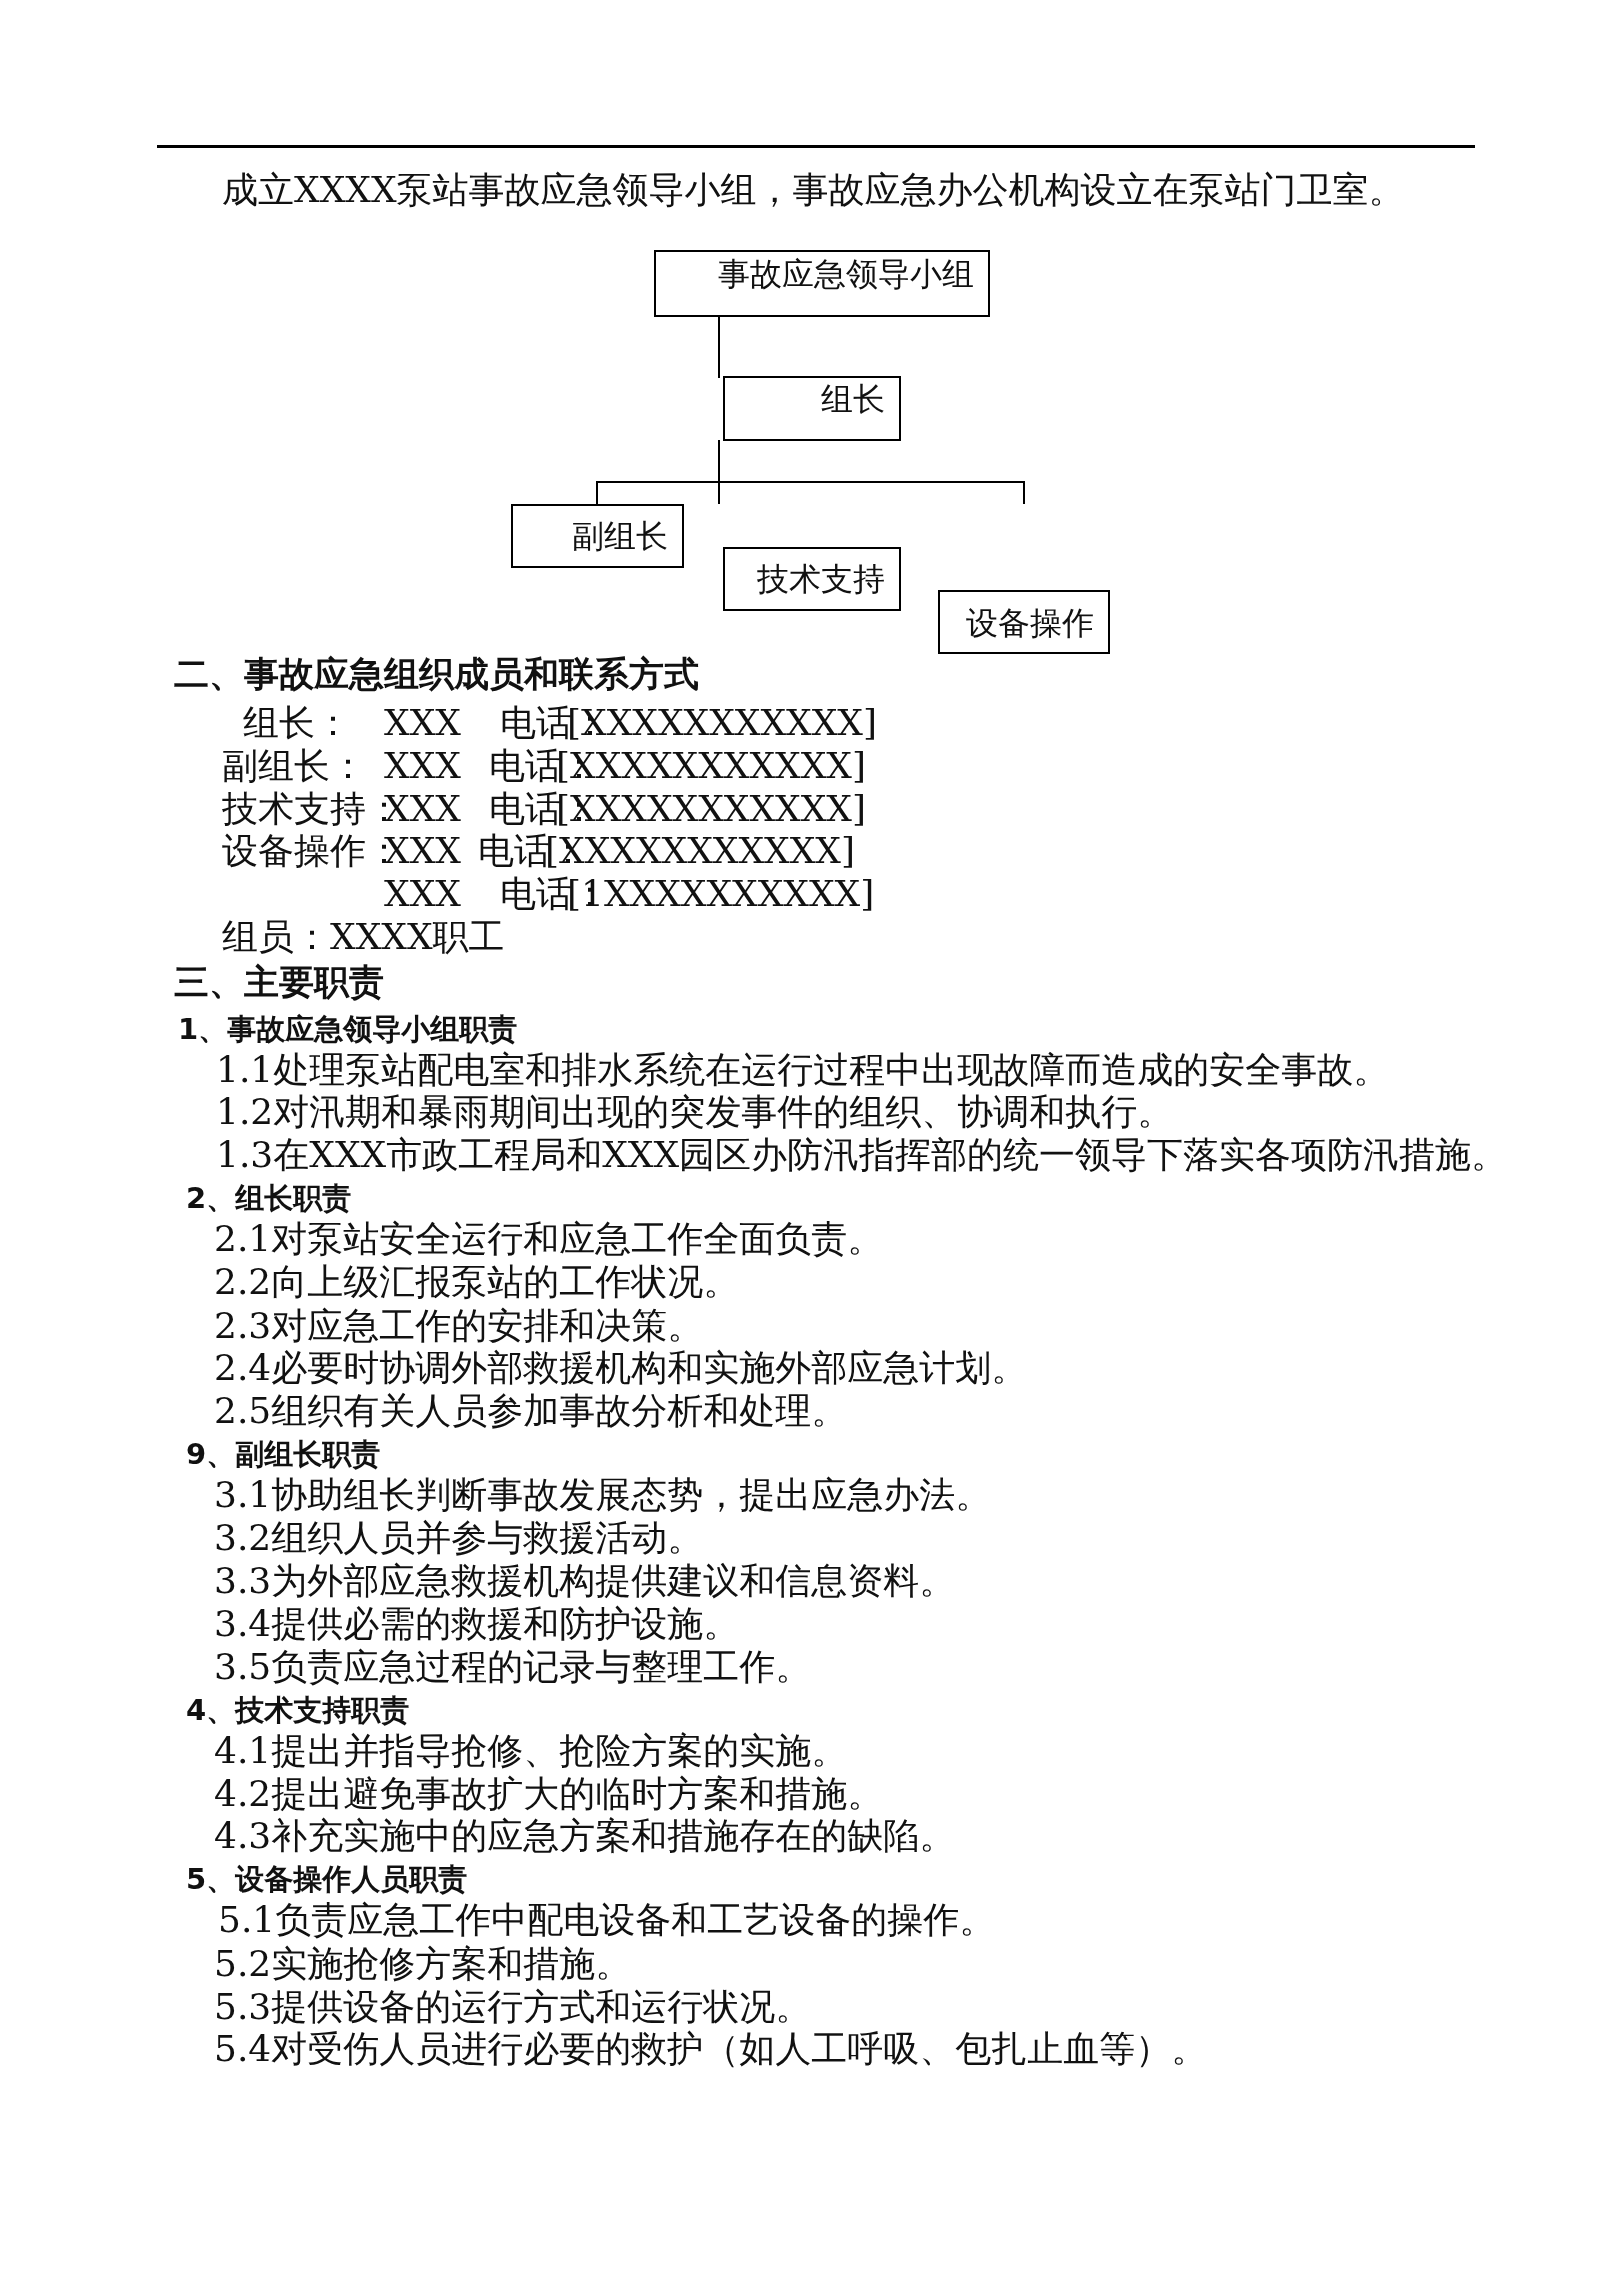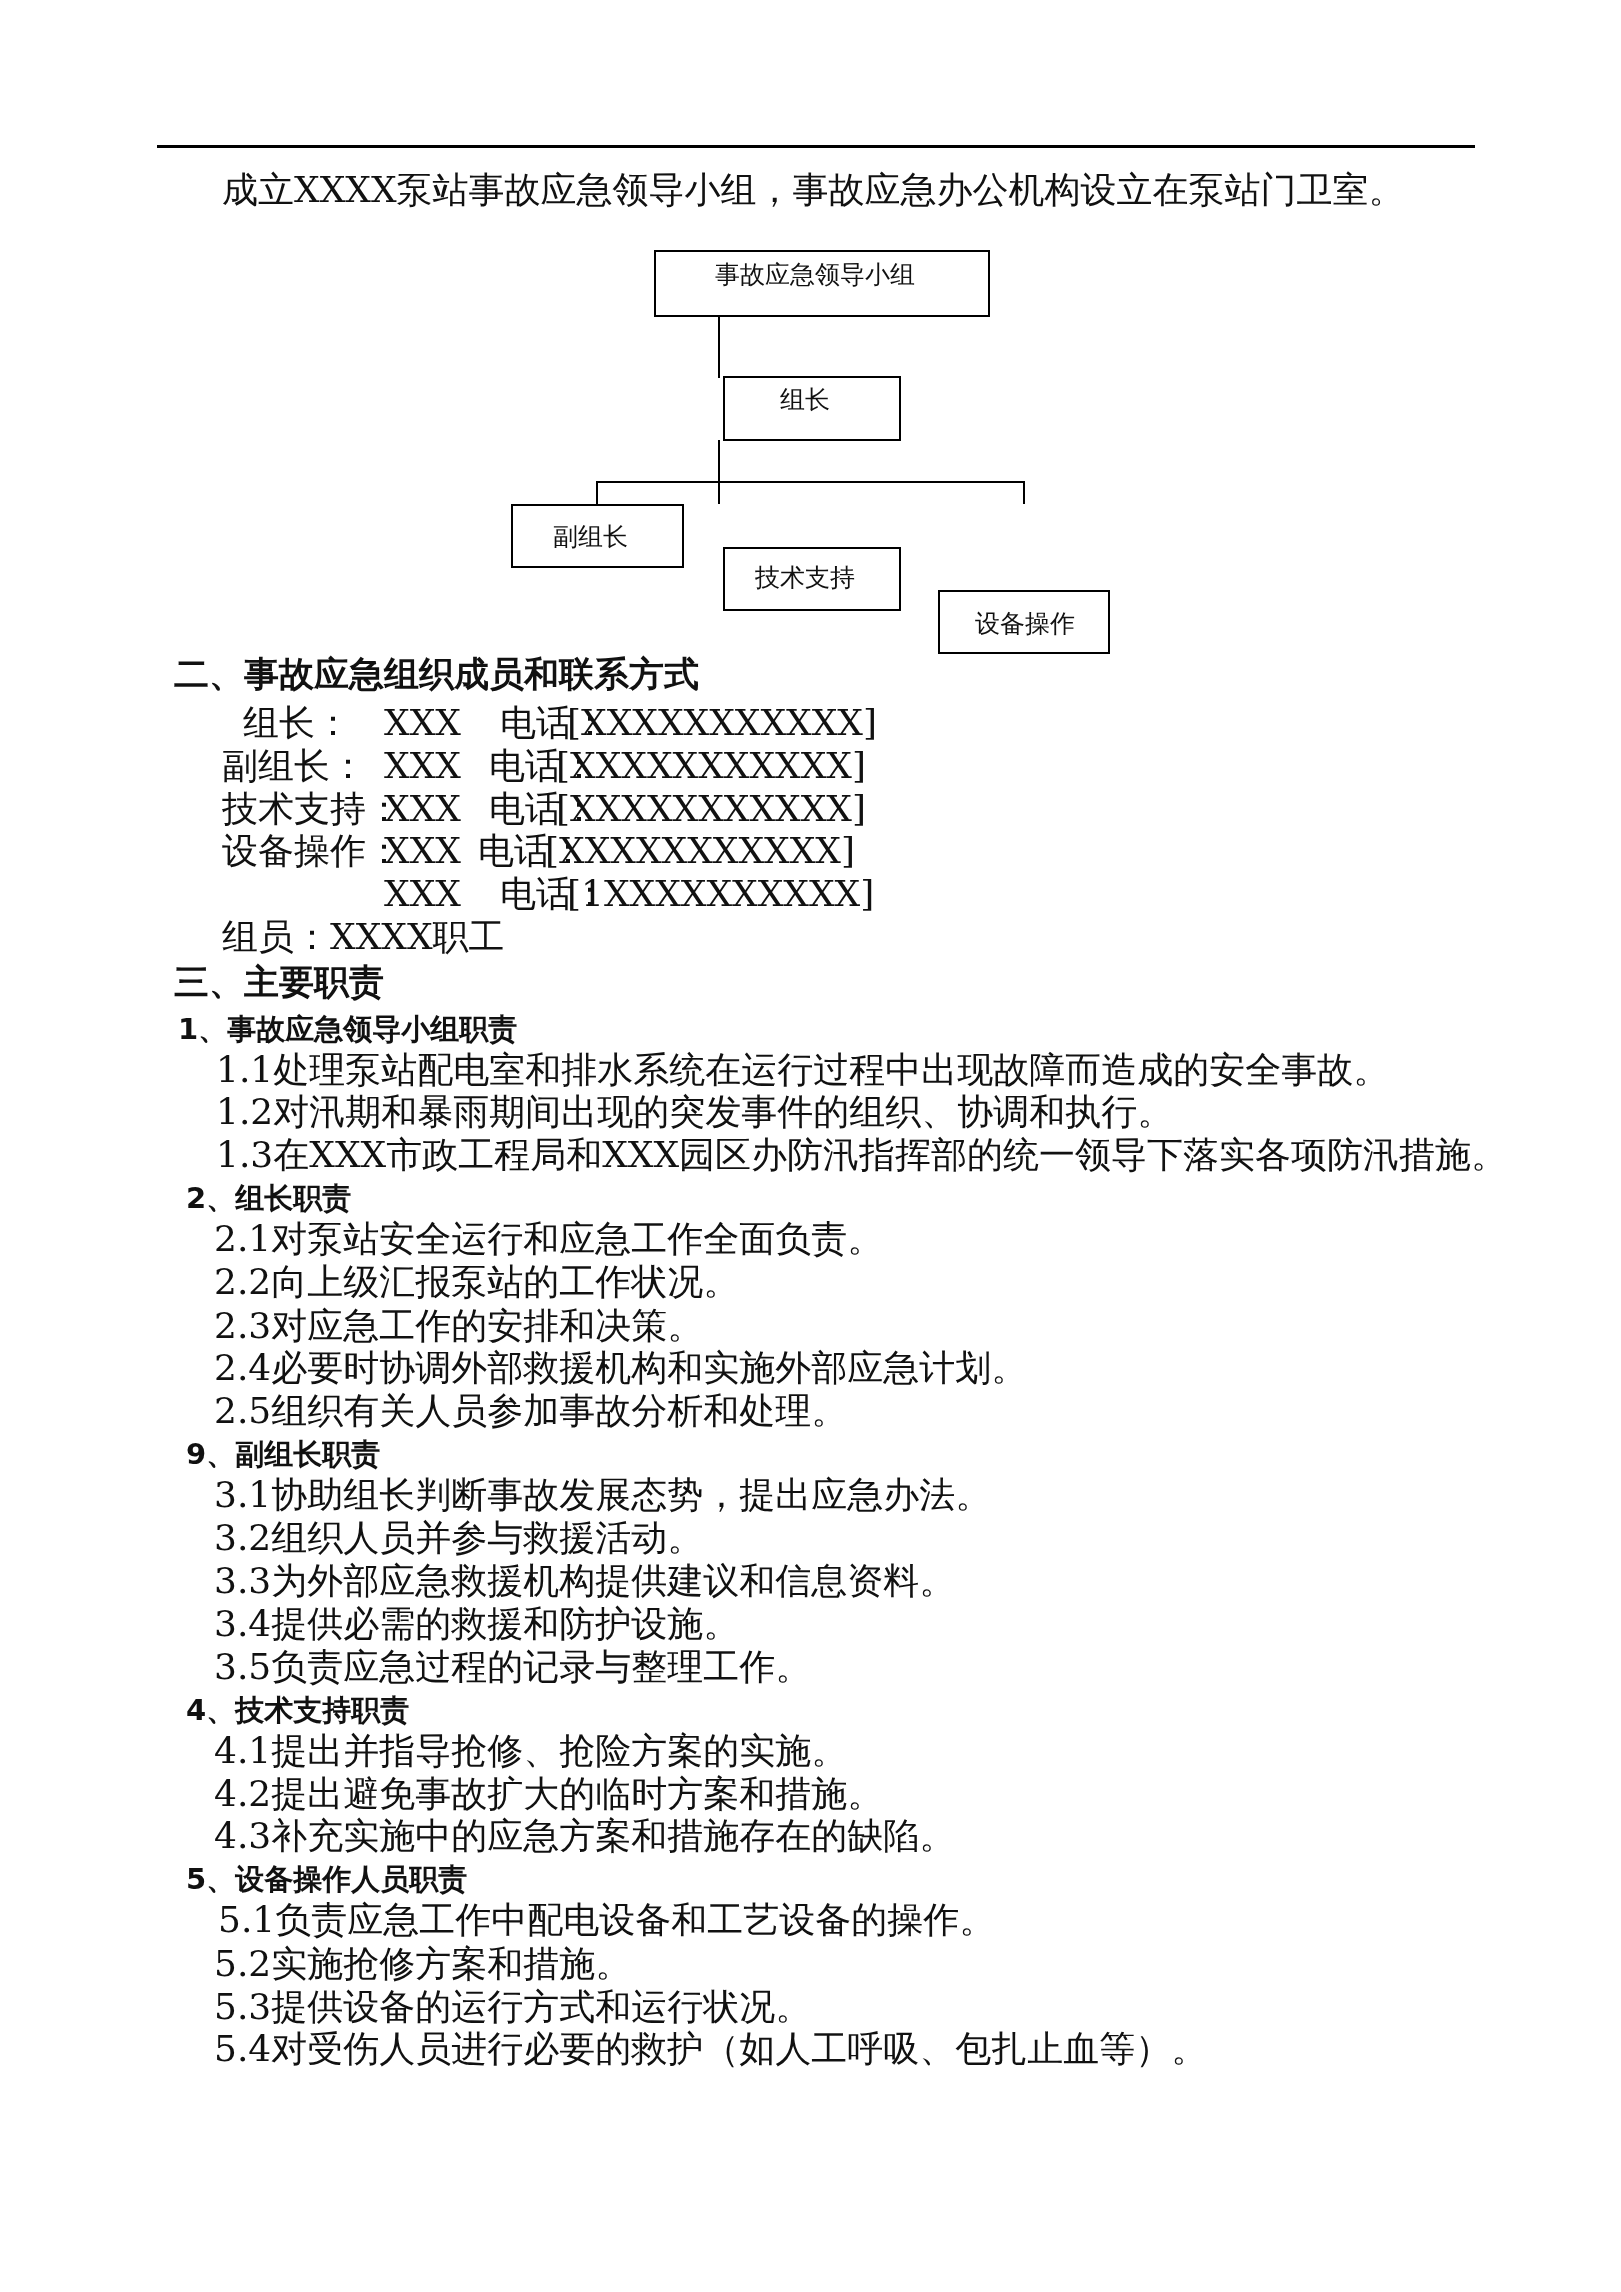--- a/index.html
+++ b/index.html
@@ -6,21 +6,21 @@
   body {
     width: 1621px; height: 2293px; position: relative; overflow: hidden;
     font-family: "DejaVu Serif", "Liberation Serif", serif;
     color: #111111;
   }
   .hr { position: absolute; left: 157px; top: 145px; width: 1318px; height: 2.9px; background: #000; }
   .t { position: absolute; white-space: pre; font-size: 36px; line-height: 37px; letter-spacing: 0px; }
   .h2 { position: absolute; white-space: pre; font-size: 35px; line-height: 43px; font-weight: bold; font-family: "DejaVu Sans", "Liberation Sans", sans-serif; }
   .h3 { position: absolute; white-space: pre; font-size: 29px; line-height: 39px; font-weight: bold; font-family: "DejaVu Sans", "Liberation Sans", sans-serif; }
   .box { position: absolute; border: 2px solid #000; box-sizing: border-box; background: #fff; }
-  .box span { position: absolute; left: 0; right: 14px; text-align: center; font-size: 25px; line-height: 35px; white-space: pre; }
+  .box span { position: absolute; left: 0; right: 14px; text-align: right; font-size: 32px; line-height: 35px; white-space: pre; }
   .ln { position: absolute; background: #000; }
 </style>
 </head>
 <body>
 
 <div class="hr"></div>
 
 <div class="t" style="left:222px; top:171px;">成立XXXX泵站事故应急领导小组，事故应急办公机构设立在泵站门卫室。</div>
 
 <div>
@@ -31,21 +31,21 @@
   <div class="box" style="left:723px; top:376px; width:178px; height:65px;">
     <span style="top:3.9px;">组长</span>
   </div>
   <div class="ln" style="left:718px; top:440px; width:2px; height:64px;"></div>
   <div class="ln" style="left:596px; top:481px; width:429px; height:2px;"></div>
   <div class="ln" style="left:596px; top:481px; width:2px; height:23.5px;"></div>
   <div class="ln" style="left:1023px; top:481px; width:2px; height:22.5px;"></div>
   <div class="box" style="left:511px; top:504px; width:173px; height:64px;">
     <span style="top:12.7px;">副组长</span>
   </div>
-  <div class="box" style="left:723px; top:547px; width:178px; height:64px;font-family:Liberation Mono, monospace;">
+  <div class="box" style="left:723px; top:547px; width:178px; height:64px;">
     <span style="top:12.7px;">技术支持</span>
   </div>
   <div class="box" style="left:938px; top:590px; width:172px; height:64px;">
     <span style="top:13.7px;padding-left:16px;">设备操作</span>
   </div>
 </div>
 
 <div class="h2" style="left:174px; top:653px;">二、事故应急组织成员和联系方式</div>
 
 <div>

